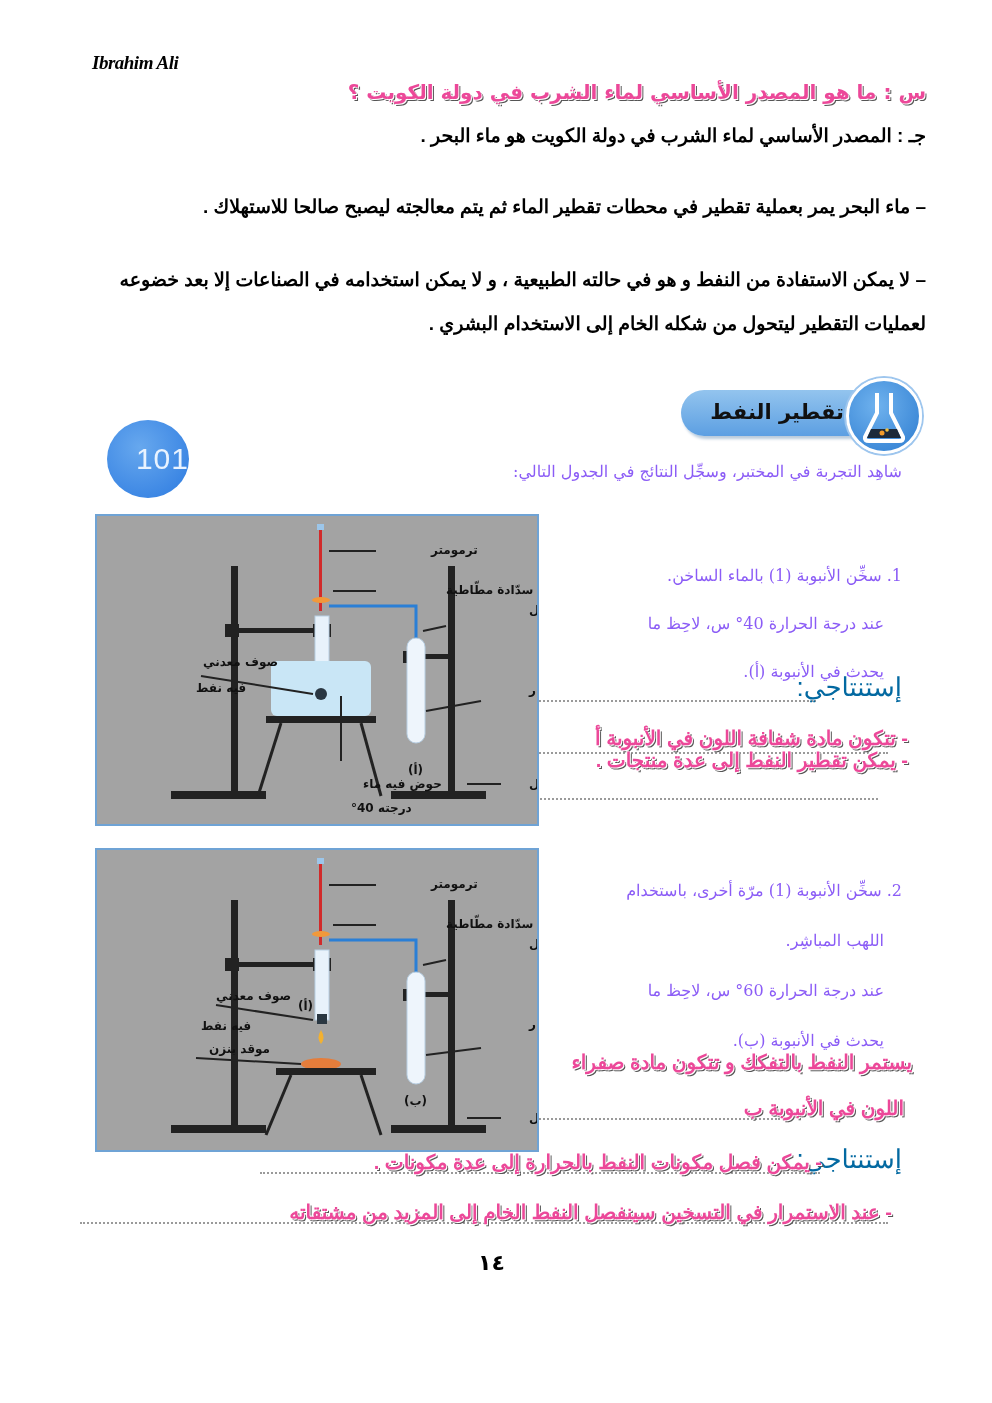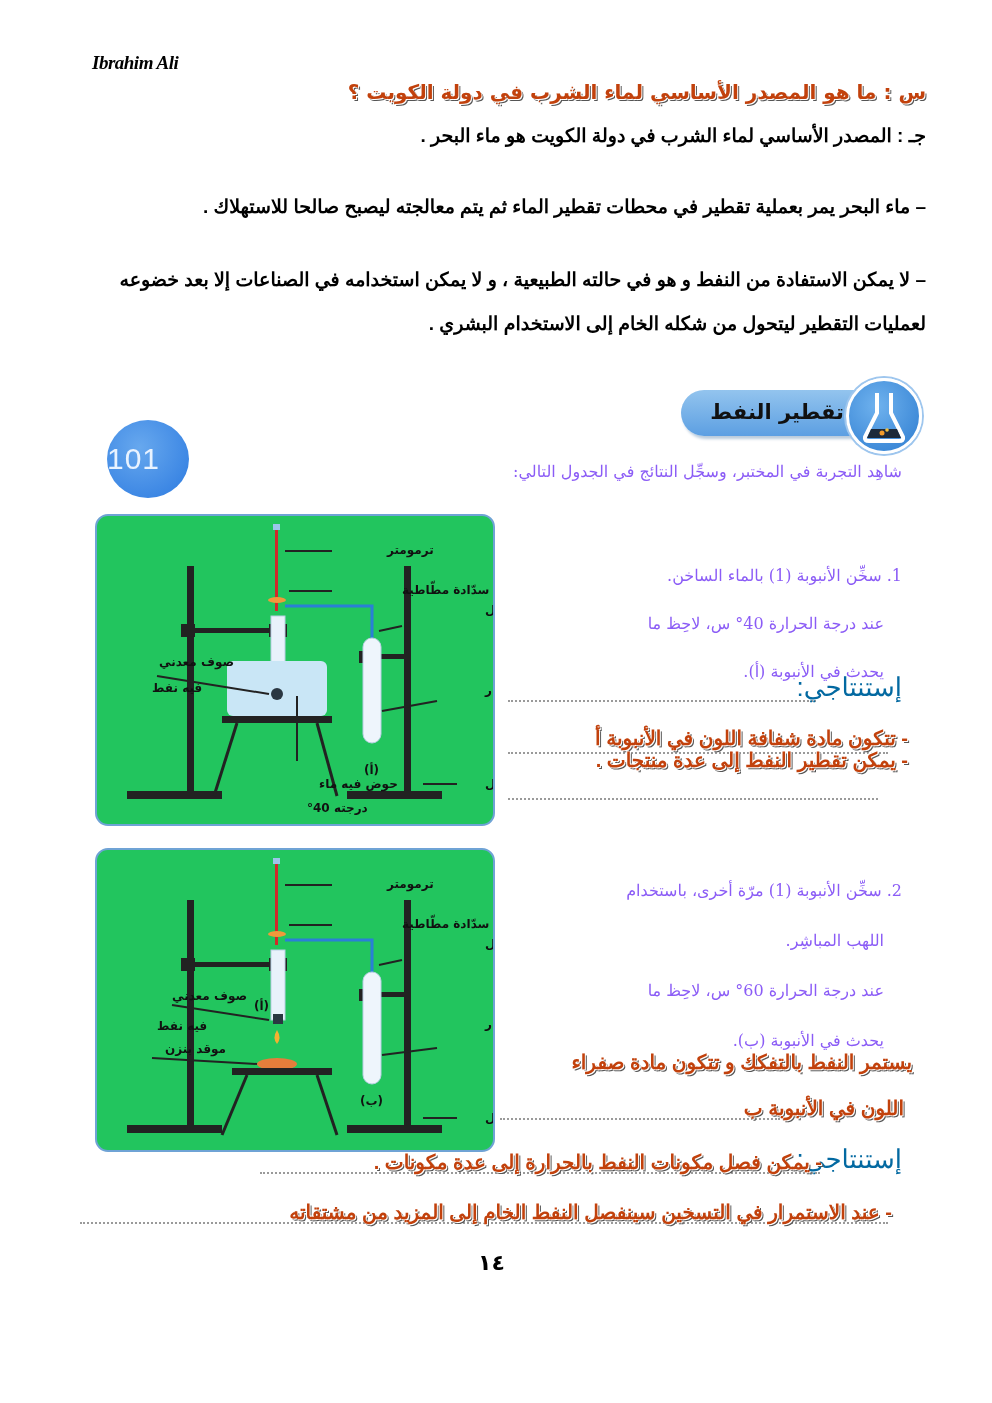--- a/index.html
+++ b/index.html
@@ -1,42 +1,42 @@
 <!DOCTYPE html>
 <html><head>
 <meta charset="utf-8">
 <style>
   html, body { margin: 0; padding: 0; background: #ffffff; }
   body { width: 992px; height: 1403px; position: relative; overflow: hidden;
          font-family: "DejaVu Sans", sans-serif; color: #000; }
   .abs { position: absolute; }
   .rtl { direction: rtl; text-align: right; }
   .author { left: 92px; top: 52px; font-family: "Liberation Serif", serif; font-style: italic; font-weight: bold; font-size: 19px; letter-spacing: -0.5px; }
-  .outline { color: #c2410c; font-weight: bold;
+  .outline { color: #ec4899; font-weight: bold;
              text-shadow: 1px 1px 0 #fff, -1px -1px 0 #fff, 2px 2px 0 #555; }
   .q { right: 66px; top: 80px; font-size: 20px; font-weight: bold; }
   .body-text { font-family: "Liberation Sans", sans-serif; font-weight: bold; font-size: 19px; }
   .a { right: 66px; top: 124px; }
   .b1 { right: 66px; top: 195px; }
   .b2 { right: 66px; top: 258px; width: 860px; line-height: 44px; }
   .title-badge { right: 70px; top: 378px; width: 250px; height: 64px; }
   .title-pill { position: absolute; right: 36px; top: 12px; width: 205px; height: 46px; border-radius: 24px 0 0 24px;
                 background: linear-gradient(#93c4ee, #5c9fe2); box-shadow: 2px 3px 3px #b9cbdc; }
   .title-text { position: absolute; right: 78px; top: 22px; font-size: 21px; font-weight: bold; color: #111; }
   .flask-circle { position: absolute; right: 0; top: 0; width: 70px; height: 70px; border-radius: 50%;
                   background: radial-gradient(circle at 40% 35%, #6fb2ee, #2d7cd0); border: 3px solid #fff; box-shadow: 0 0 0 2px #9ec6ee; }
   .num-badge { left: 107px; top: 420px; width: 82px; height: 78px; border-radius: 50%;
                background: radial-gradient(circle at 40% 35%, #67a8ee, #2c7ae0); color: #e9f3ff;
-               font-family: "Liberation Sans", sans-serif; font-size: 30px; text-align: left; line-height: 78px; letter-spacing: 1px; }
+               font-family: "Liberation Sans", sans-serif; font-size: 30px; text-align: right; line-height: 78px; letter-spacing: 1px; }
   .book { font-family: "DejaVu Serif", serif; font-size: 16px; color: #8b5cf6; }
   .intro { right: 90px; top: 462px; }
   .step { right: 90px; margin-top: 46px; }
   .concl-label { color: #0369a1; font-family: Liberation Sans, sans-serif; font-size: 26px; }
   .dots { border-bottom: 2px dotted #9a9a9a; }
-  .frame { border: 2px solid #6fa3d5; border-radius: 13px; background: #22c55e; }
+  .frame { border: 2px solid #6fa3d5; border-radius: 0; background: #a3a3a3; padding-left: 44px; }
   .answer { font-family: "Liberation Sans", sans-serif; font-size: 20px; font-weight: bold; }
   .pagenum { left: 448px; top: 1250px; font-size: 22px; font-weight: bold; margin-left: 30px; }
   .dlabel { font-family: "DejaVu Sans", sans-serif; font-size: 12px; font-weight: bold; fill: #111; }
 </style>
 </head>
 <body>
 
 <div class="abs author">Ibrahim Ali</div>
 
 <div class="abs rtl q outline">س : ما هو المصدر الأساسي لماء الشرب في دولة الكويت ؟</div>

